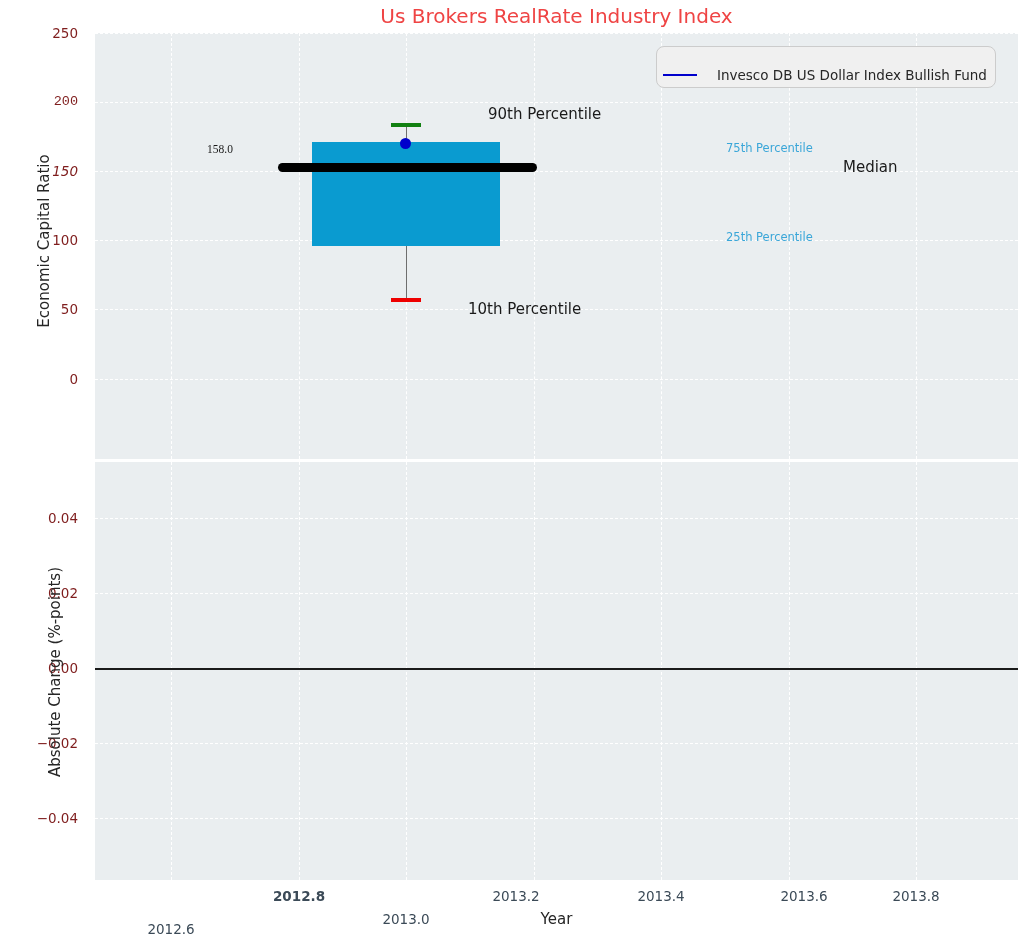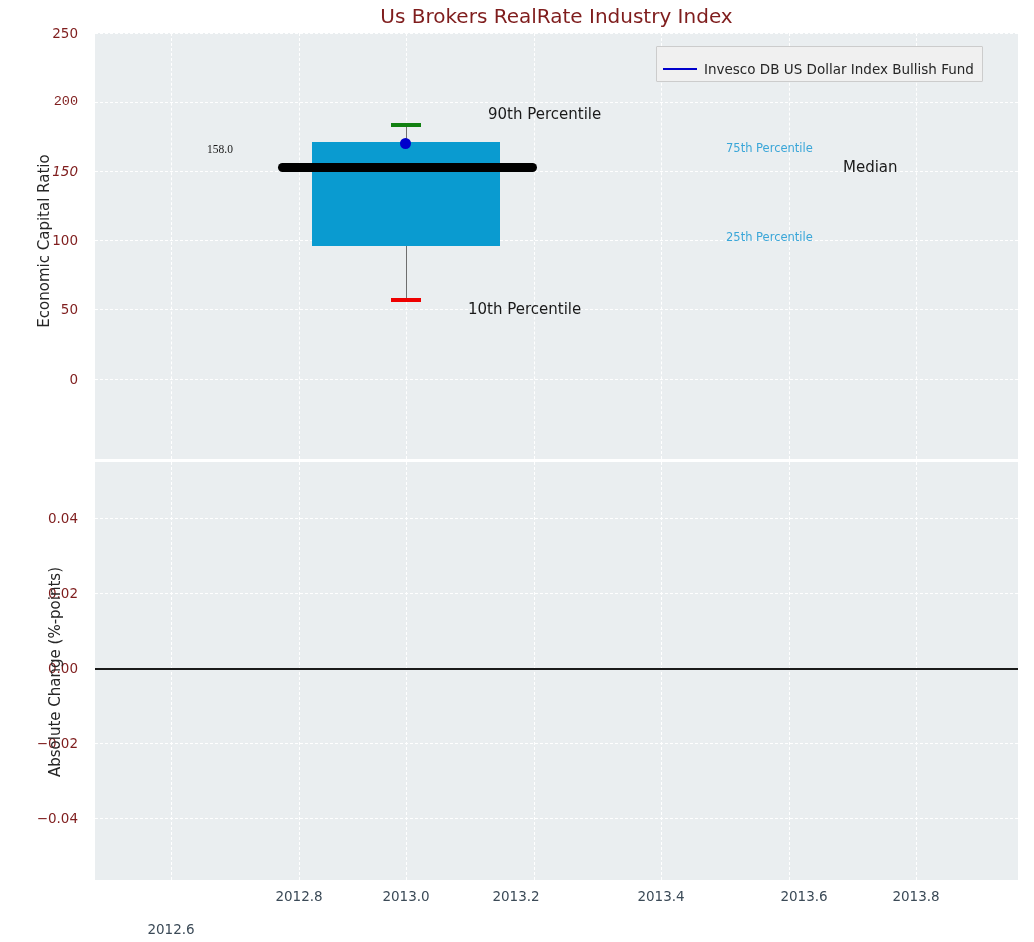--- a/index.html
+++ b/index.html
@@ -24,21 +24,21 @@
   }
 
   
   #chart-title {
     position: absolute;
     left: 95px;
     top: 4px;
     width: 923px;
     text-align: center;
     font-size: 20px;
-    color: #7f1d1d;
+    color: #ef4444;
     font-family: "DejaVu Sans", sans-serif;
     white-space: nowrap;
   }
 
   
   .axes {
     position: absolute;
     background: #eaeef0;
     overflow: visible;
   }
@@ -189,25 +189,25 @@
     font-family: "DejaVu Sans Mono", monospace;
   }
 
   
   #legend {
     position: absolute;
     left: 656px;
     top: 46px;
     background: #f0f0f0;
     border: 1px solid #cccccc;
-    border-radius: 1px;
-    padding: 14px 8px 4px 6px;
+    border-radius: 8px;
+    padding: 20px 8px 4px 6px;
     display: flex;
     align-items: center;
-    gap: 7px;
+    gap: 20px;
     font-size: 13.5px;
     color: #262626;
     white-space: nowrap;
   }
   #legend-swatch {
     display: inline-block;
     width: 34px;
     height: 0;
     border-top: 2.2px solid #0000cc;
   }
@@ -281,31 +281,32 @@
   <div class="ytick-label" style="top:301px;">50</div>
   <div class="ytick-label" style="top:371px;">0</div>
 
   <div class="ytick-label" style="top:510px;">0.04</div>
   <div class="ytick-label" style="top:585px;">0.02</div>
   <div class="ytick-label" style="top:660px;">0.00</div>
   <div class="ytick-label" style="top:735px;">−0.02</div>
   <div class="ytick-label" style="top:810px;">−0.04</div>
 
   <div class="xtick-label" style="left:171px;margin-top:33px;">2012.6</div>
-  <div class="xtick-label" style="left:299px;">2012.8</div>
-  <div class="xtick-label" style="left:406px;">2013.0</div>
+  <div class="xtick-label" style="left:299px;font-weight:bold;">2012.8</div>
+  <div class="xtick-label" style="left:406px;margin-top:23px;">2013.0</div>
   <div class="xtick-label" style="left:516px;">2013.2</div>
   <div class="xtick-label" style="left:661px;">2013.4</div>
   <div class="xtick-label" style="left:789px;margin-left:15px;">2013.6</div>
   <div class="xtick-label" style="left:916px;">2013.8</div>
 
   <div class="axis-title-y" id="ylabel-top">Economic Capital Ratio</div>
 
   <div class="axis-title-y" id="ylabel-bottom">Absolute Change (%-points)</div>
 
+  <div id="xlabel">Year</div>
 
   <div class="annot" style="left:468px; top:105px;margin-left:20px;">90th Percentile</div>
 
   <div class="annot" style="left:843px; top:158px;">Median</div>
 
   <div class="annot" style="left:468px; top:300px;">10th Percentile</div>
 
   <div class="annot-pct" style="left:726px; top:141px;">75th Percentile</div>
 
   <div class="annot-pct" style="left:726px; top:230px;">25th Percentile</div>

